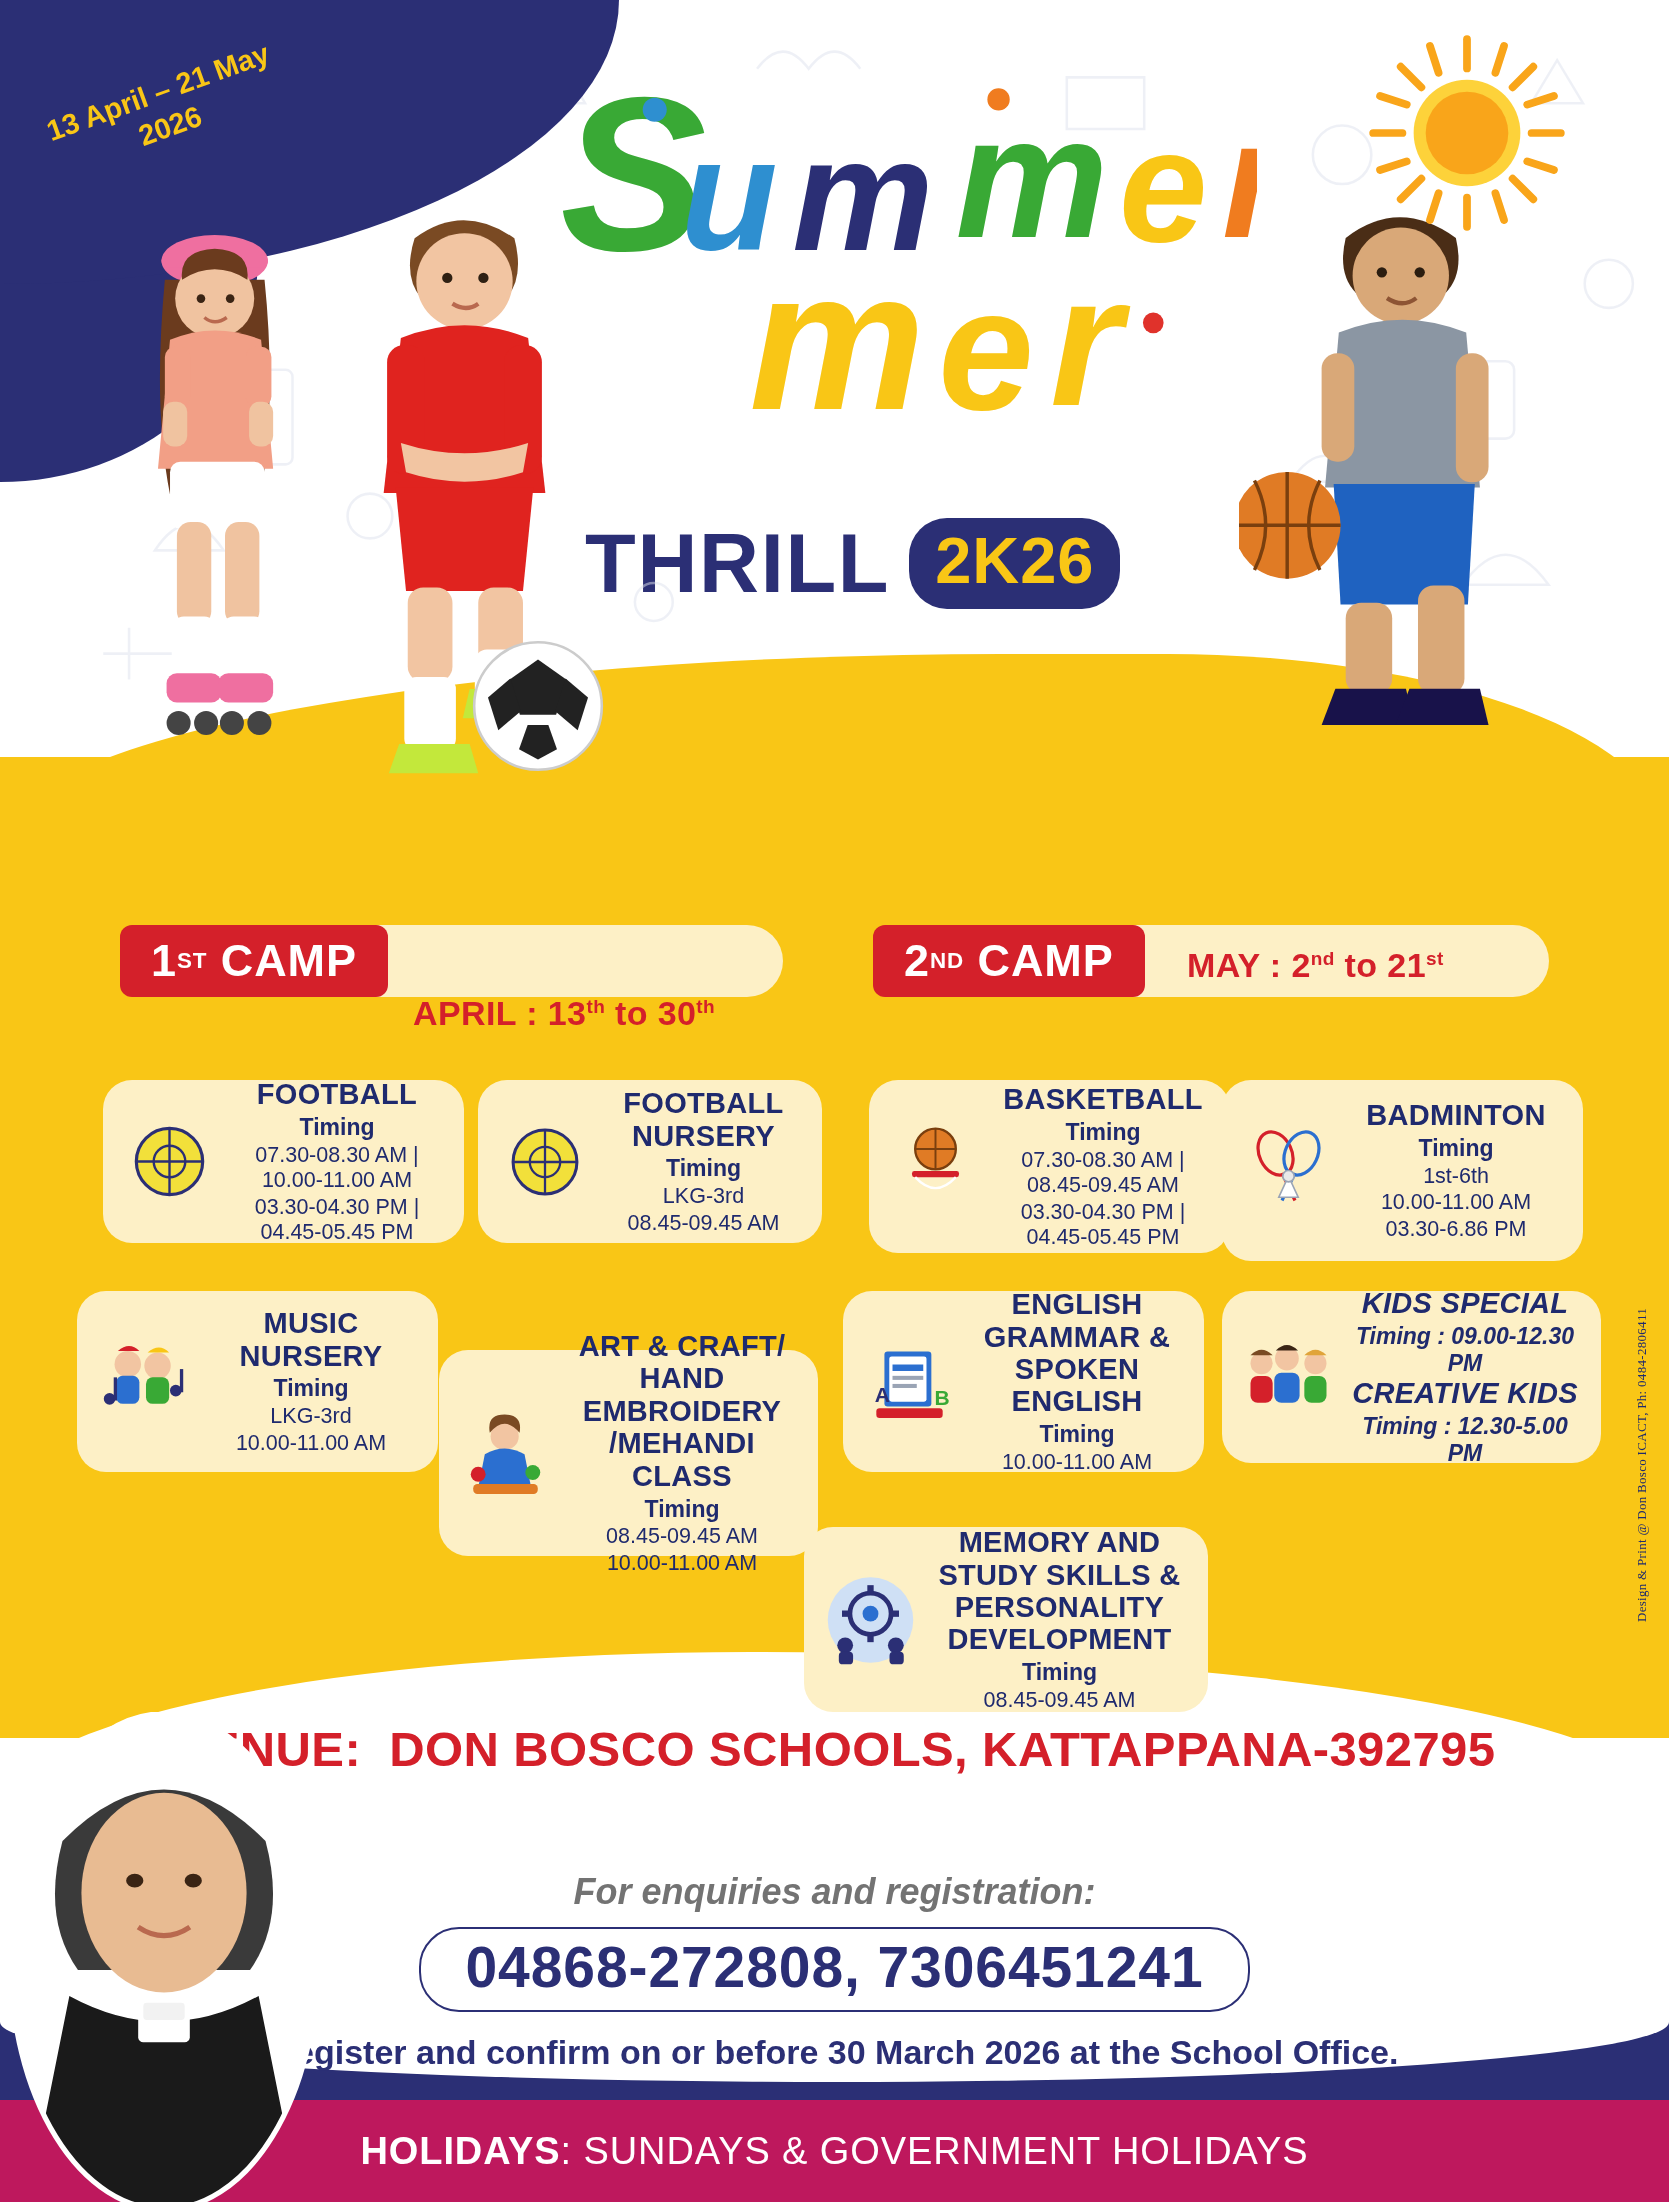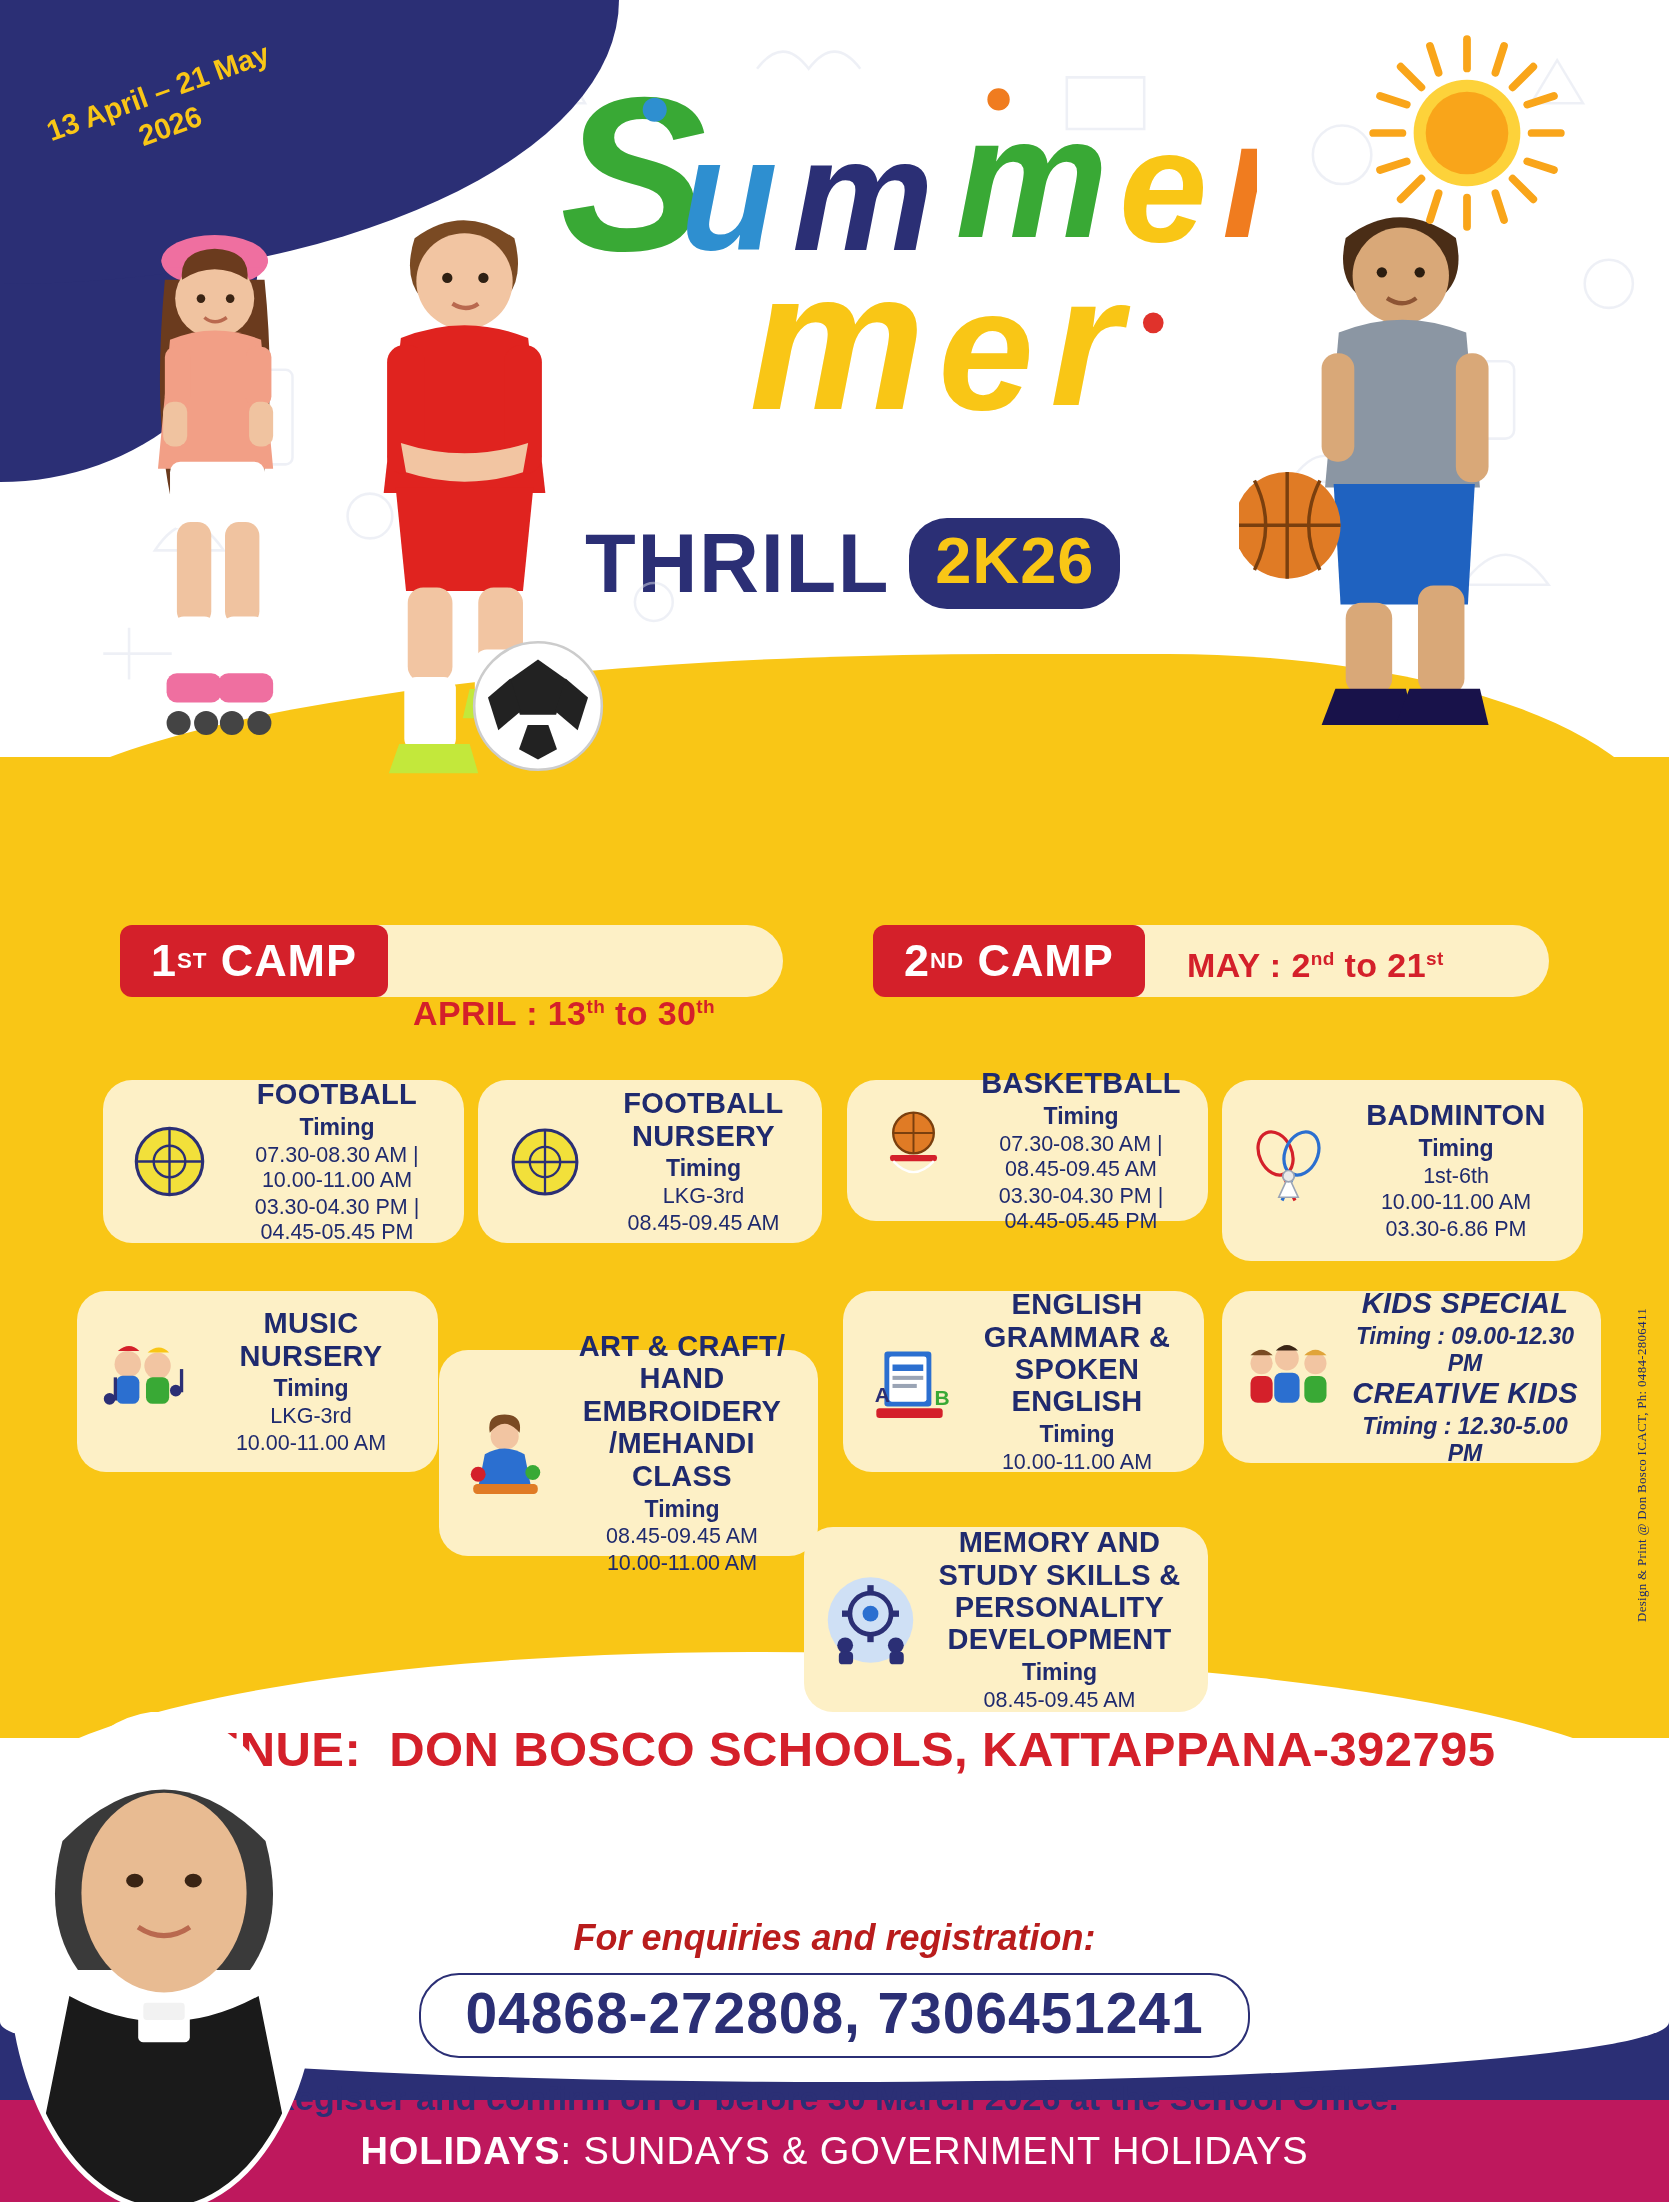--- a/index.html
+++ b/index.html
@@ -176,23 +176,22 @@
   }
   .venue .vt {
     color:#d4202a; font-size:49px; font-weight:bold; letter-spacing:0.4px;
     font-family:"Liberation Sans", sans-serif;
   }
   .venue .vt .lbl { color:#d4202a; }
 
   
   .contact { position:absolute; left:0; top:1871px; width:1669px; text-align:center; z-index:7; }
   .contact .enq {
-    color:#b91c1c; font-size:36px; font-style:italic; font-weight:bold; margin-bottom:13.8px;
+    color:#737373; font-size:36px; font-style:italic; font-weight:bold; margin-bottom:13.8px;
     font-family:"Liberation Sans", sans-serif;
-    margin-top:46px;
   }
   .phone-pill {
     display:inline-block; border:2.6px solid #2b2f75; border-radius:40px;
     padding:5.2px 45px 10.3px; color:#2b2f75; font-size:57px; font-weight:bold;
     letter-spacing:0.9px;
   }
   .register {
     margin-top:20.6px; color:#2b2f75; font-size:34px; font-weight:bold;
   }
 
@@ -437,21 +436,21 @@
       </svg>
     </div>
     <div class="ct">
       <div class="title">FOOTBALL NURSERY</div>
       <div class="sub">Timing</div>
       <div class="line">LKG-3rd</div>
       <div class="line">08.45-09.45 AM</div>
     </div>
   </div>
 
-  <div class="card" style="left:847px; top:1080px; width:361px; height:141px;">
+  <div class="card" style="left:869px; top:1080px; width:361px; height:173px;">
     <div class="ci">
       <svg viewBox="0 0 100 110" width="79" height="86">
         <circle cx="50" cy="32" r="26" fill="#e07b25" stroke="#7a3f0e" stroke-width="3"></circle>
         <g stroke="#7a3f0e" stroke-width="2.5" fill="none">
           <path d="M24 32 h52 M50 6 v52"></path>
         </g>
         <rect x="20" y="60" width="60" height="8" rx="3" fill="#d4202a"></rect>
         <path d="M24 68 q26 28 52 0" stroke="#ffffff" stroke-width="3" fill="none"></path>
       </svg>
     </div>

